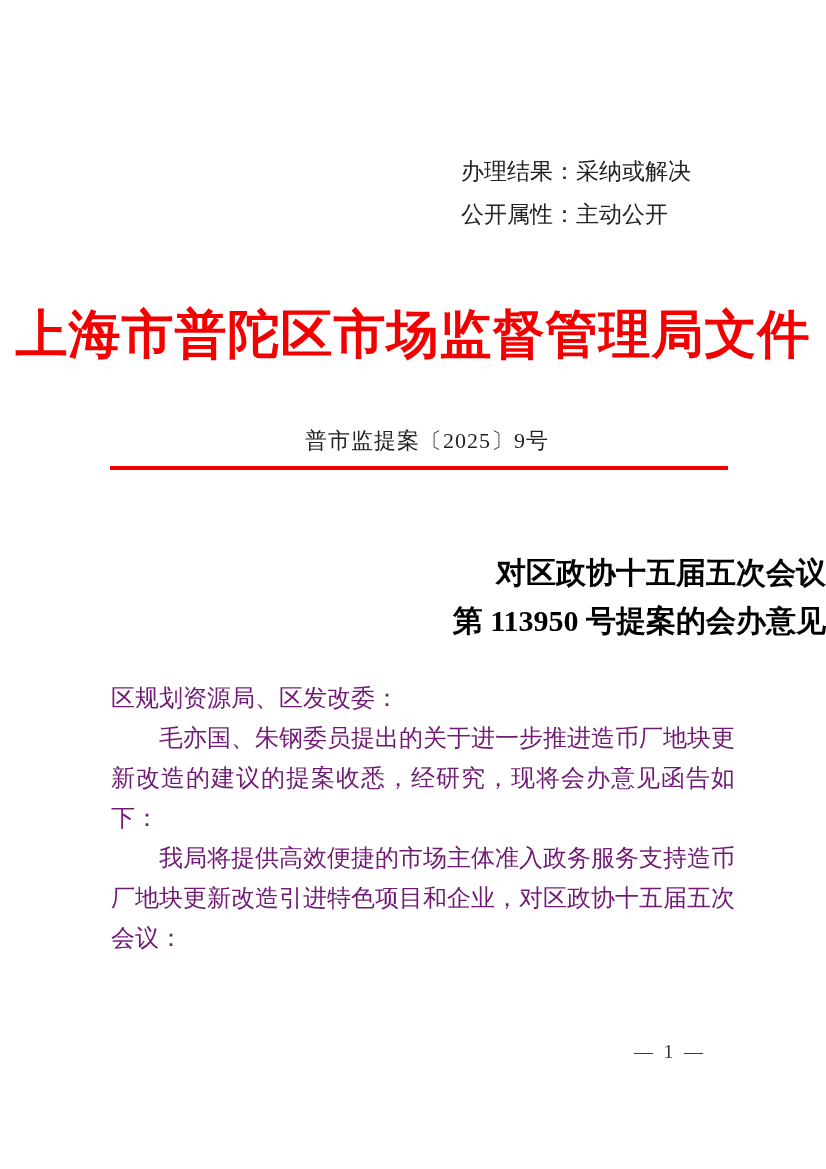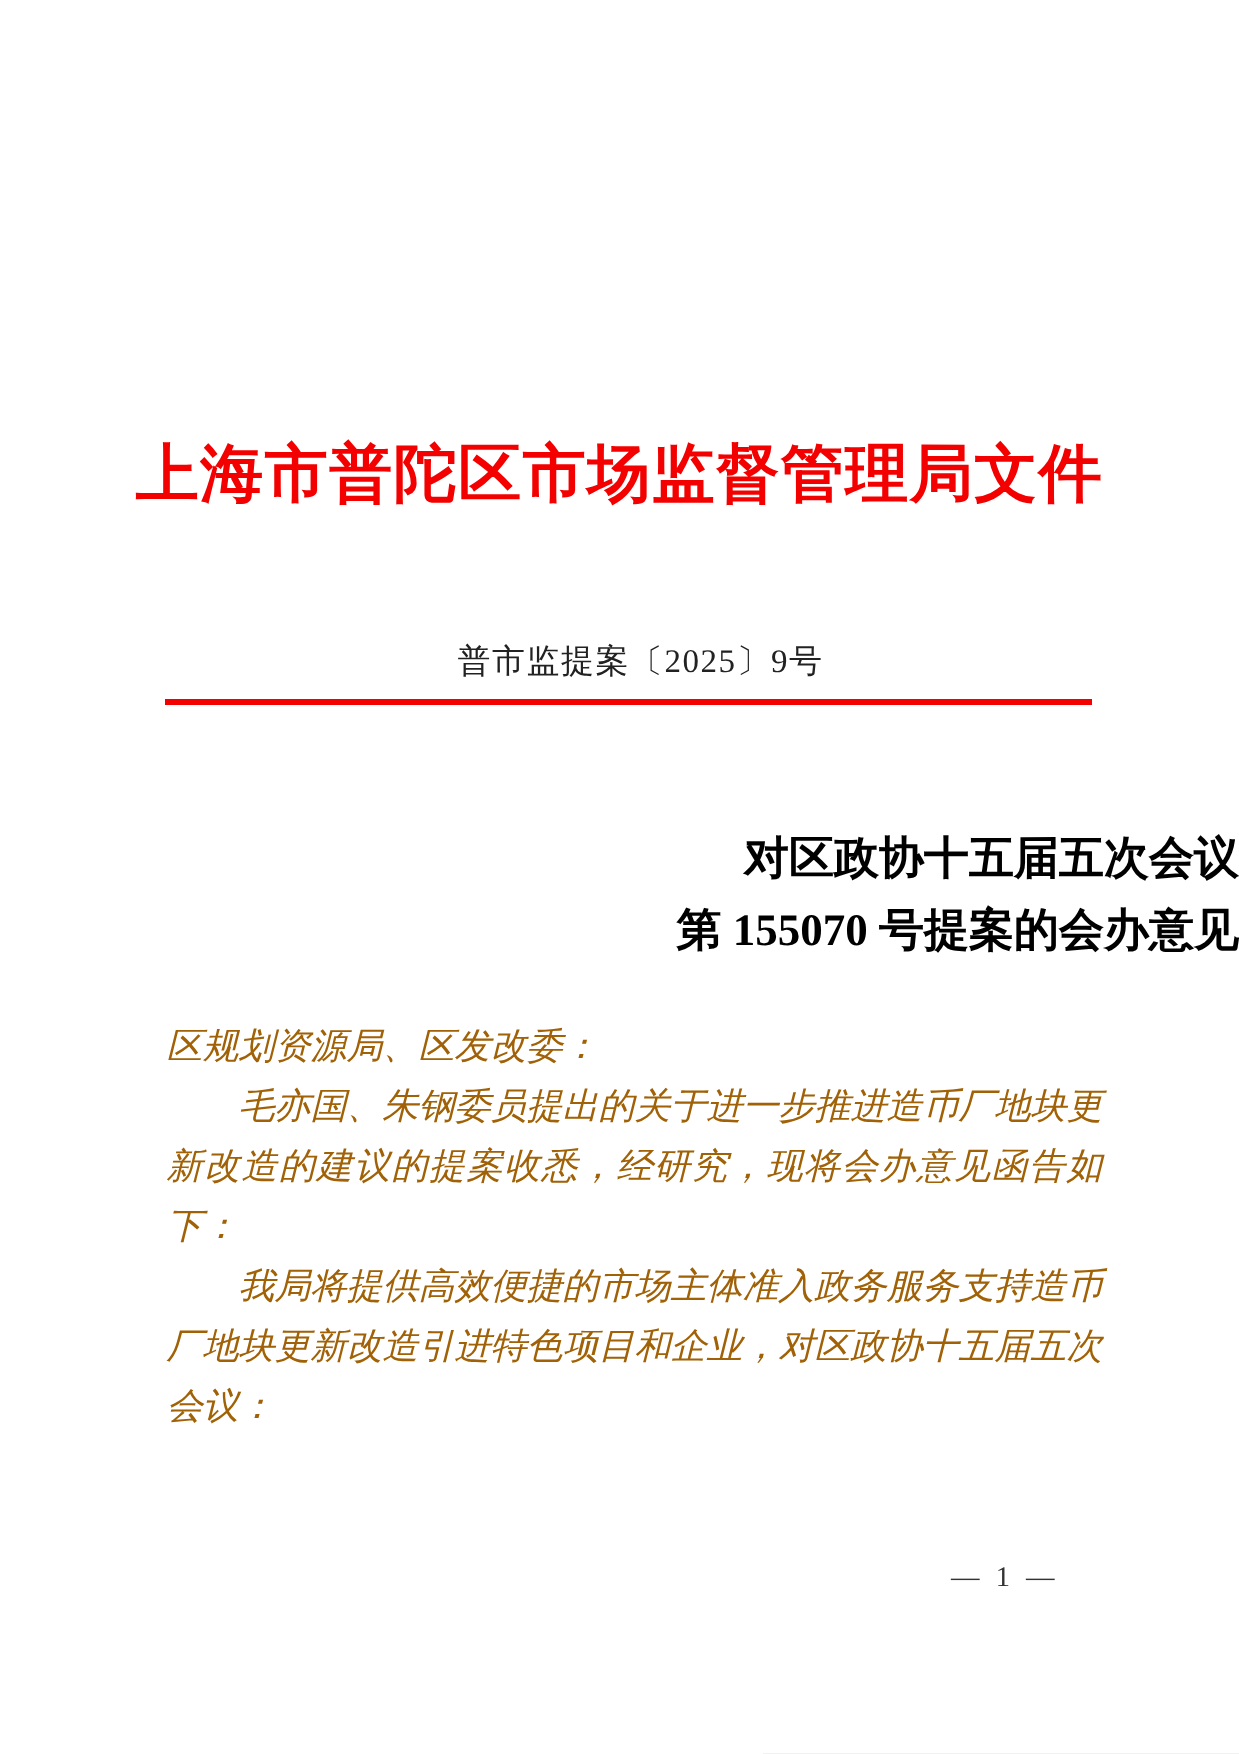--- a/index.html
+++ b/index.html
@@ -21,25 +21,25 @@
     position: absolute;
     left: 461px;
     top: 150px;
     font-size: 23px;
     line-height: 43px;
     color: #222222;
     white-space: nowrap;
   }
   .agency-title {
     position: absolute;
-    top: 288px;
+    top: 300px;
     left: 0;
     width: 100%;
     text-align: center;
-    font-size: 42px;
+    font-size: 52px;
     font-weight: bold;
     letter-spacing: 1px;
     white-space: nowrap;
   }
   .doc-number {
     position: absolute;
     top: 426px;
     left: 14px;
     width: 100%;
     text-align: center;
@@ -66,22 +66,21 @@
     color: #000000;
   }
   .body-text {
     position: absolute;
     top: 678px;
     left: 111px;
     width: 624px;
     font-size: 24px;
     line-height: 40px;
     text-align: justify;
-    color: #a16207;
-    font-style: italic;
+    color: #701a75;
   }
   .body-text p {
     margin: 0;
     text-indent: 2em;
   }
   .body-text p.recipient {
     text-indent: 0;
   }
   .page-number {
     position: absolute;
@@ -91,30 +90,34 @@
     letter-spacing: 3px;
     color: #333333;
     white-space: nowrap;
   }
 </style>
 </head>
 <body>
 
 <div class="page">
 
+  <div class="meta-block">
+    <div>办理结果：采纳或解决</div>
+    <div>公开属性：主动公开</div>
+  </div>
 
   <div class="agency-title" style="color: rgb(243, 0, 0);">上海市普陀区市场监督管理局文件</div>
 
   <div class="doc-number">普市监提案〔2025〕9号</div>
 
   <div class="red-rule" style="background: rgb(243, 0, 0);"></div>
 
   <div class="doc-title">
     <div>对区政协十五届五次会议</div>
-    <div>第 155070 号提案的会办意见</div>
+    <div>第 113950 号提案的会办意见</div>
   </div>
 
   <div class="body-text">
     <p class="recipient">区规划资源局、区发改委：</p>
     <div id="paragraphs">
         <p>毛亦国、朱钢委员提出的关于进一步推进造币厂地块更新改造的建议的提案收悉，经研究，现将会办意见函告如下：</p>
         <p>我局将提供高效便捷的市场主体准入政务服务支持造币厂地块更新改造引进特色项目和企业，对区政协十五届五次会议：</p>
       </div>
   </div>
 

